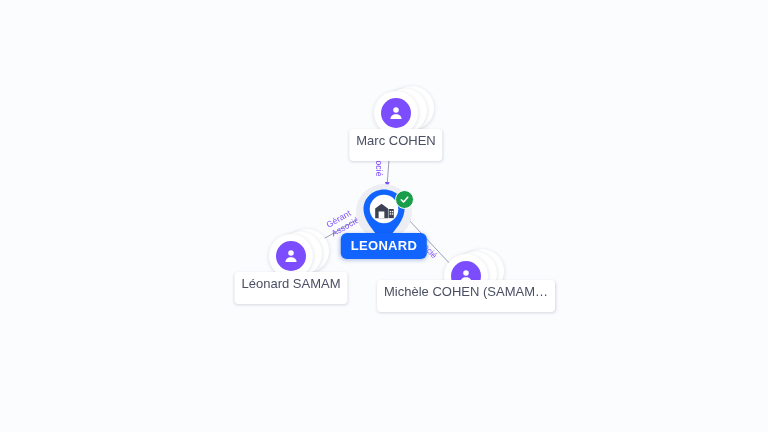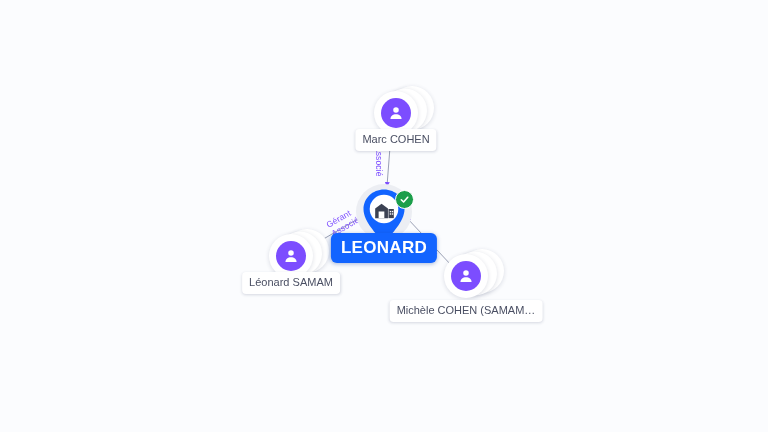--- a/index.html
+++ b/index.html
@@ -106,30 +106,30 @@
   }
   .verified-badge svg { display: block; }
 
   
   .node-label {
     position: absolute;
     transform: translateX(-50%);
     white-space: nowrap;
     background: #ffffff;
     color: #4a4f63;
-    font-size: 11px;
+    font-size: 13px;
     line-height: 1;
-    padding: 5px 7px 6px 7px;
+    padding: 5px 7px 14px 7px;
     border-radius: 4px;
     box-shadow: 0 1px 3px rgba(40,50,90,0.18);
   }
   .node-label.primary {
     background: #1264ff;
     color: #ffffff;
-    font-size: 17px;
+    font-size: 13px;
     font-weight: bold;
     letter-spacing: 0.3px;
     padding: 6px 10px 7px 10px;
     border-radius: 6px;
     box-shadow: 0 1px 4px rgba(18,60,150,0.35);
   }
 
   
   .edge-label {
     position: absolute;
@@ -212,21 +212,21 @@
       <div class="stack-card c2"></div>
       <div class="stack-card c1">
         <div class="avatar-circle">
           <svg width="18" height="18" viewBox="0 0 24 24" fill="#ffffff">
             <circle cx="12" cy="8" r="3.7"></circle>
             <path d="M4.6 20c0-4.1 3.3-6.4 7.4-6.4s7.4 2.3 7.4 6.4z"></path>
           </svg>
         </div>
       </div>
     </div>
-    <div class="node-label" style="left:0px; top:24px;text-align:center;">Michèle COHEN (SAMAM…</div>
+    <div class="node-label" style="left:0px; top:4px;text-align:center;">Michèle COHEN (SAMAM…</div>
   </div>
 
   <div class="node" style="left:384px; top:214px;">
     <div class="company-halo"></div>
 
     <div class="pin">
       <svg width="44" height="56" viewBox="0 0 44 56">
         <path d="M22 1.5 C10.5 1.5 1.5 10.3 1.5 21.3 C1.5 33.5 15 46.5 20.3 53.4
                  C21.1 54.5 22.9 54.5 23.7 53.4 C29 46.5 42.5 33.5 42.5 21.3
                  C42.5 10.3 33.5 1.5 22 1.5 Z" fill="#1264ff"></path>

